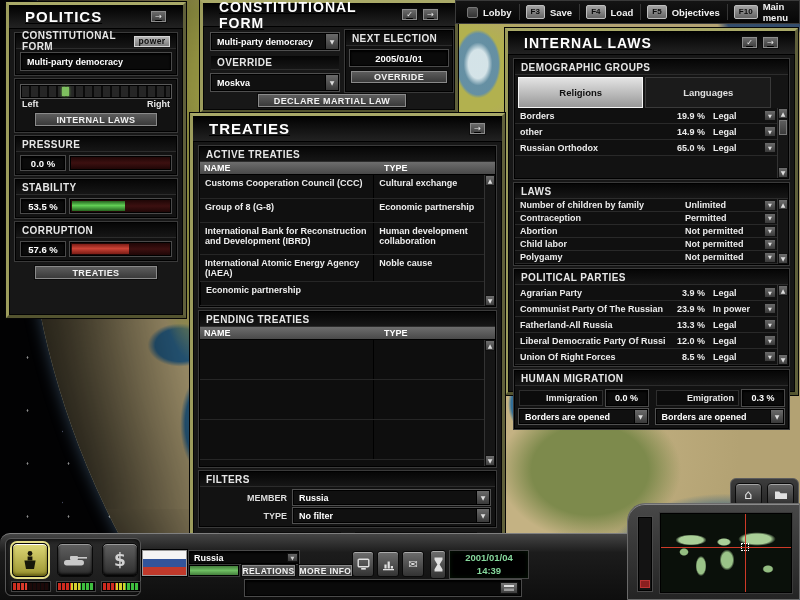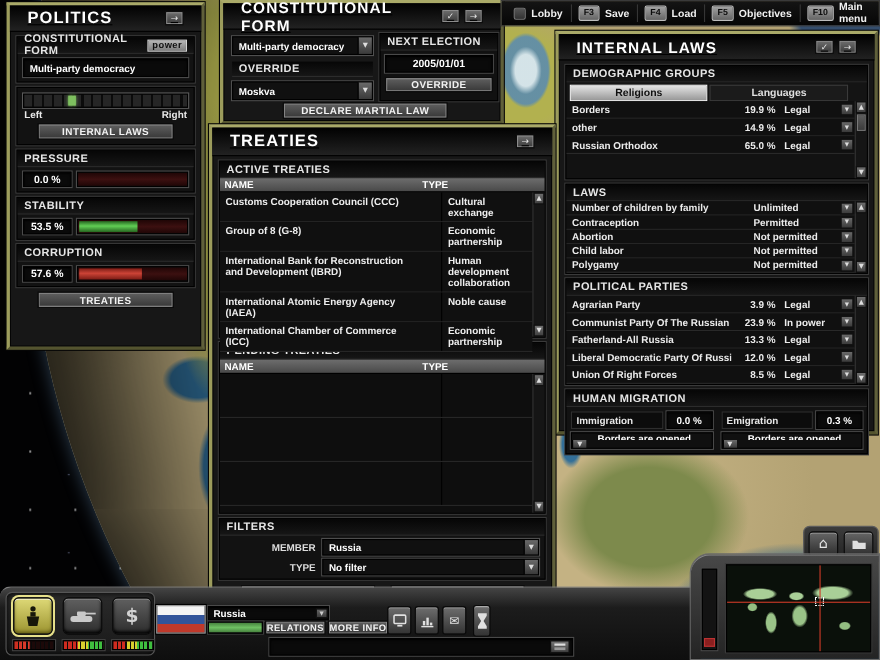--- a/index.html
+++ b/index.html
@@ -124,49 +124,49 @@
   
   #treaties-panel { left:190px; top:113px; width:315px; height:431px; z-index:3; }
   #treaties-panel .ptitle { height:26px; }
   #treaties-panel .ptitle .t { font-size:15px; }
   .colhdr { height:13px; background:linear-gradient(#6d6d6d,#494949); display:flex;
     align-items:center; color:#fff; font-size:9px; font-weight:bold; border-bottom:1px solid #000; }
   .colhdr .cn { width:61%; padding-left:4px; }
   .colhdr .ct { flex:1; padding-left:4px; }
   .tlist { background:#0e0e0e; }
   .trow { display:flex; min-height:24px; border-bottom:1px solid #262626; color:#eee;
-    font-size:9px; font-weight:bold; background:#101010;gap:28px; }
+    font-size:9px; font-weight:bold; background:#101010; }
   .trow.tall { min-height:32px; }
   .trow.empty { min-height:40px; background:#0e0e0e; }
   .tname { width:61%; padding:3px 5px; }
   .ttype { flex:1; padding:3px 5px; border-left:1px solid #000; }
   .frow { display:flex; align-items:center; margin:3px 5px; gap:6px; }
   .flabel { width:82px; text-align:right; color:#ddd; font-size:9px; font-weight:bold; }
   .frow .dd { flex:1; height:15px; }
   .tr-btns { display:flex; justify-content:center; gap:14px; margin-top:5px; }
   .tr-btns .btn { width:122px; height:15px; }
   
   #laws-panel { left:505px; top:28px; width:293px; height:367px; z-index:1; }
   .tabs { display:flex; gap:2px; padding:2px 3px 0; background:#141414; }
-  .tab { width:47%; height:15px; display:flex; align-items:center; justify-content:center;
+  .tab { width:47%; height:31px; display:flex; align-items:center; justify-content:center;
     font-size:9.5px; font-weight:bold; }
   .tab.active { background:linear-gradient(#e3e3e3,#989898); color:#101010; border:1px solid #f5f5f5; }
   .tab.inactive { background:#1b1b1b; color:#e0e0e0; border:1px solid #3a3a3a; }
   .demo-list { min-height:70px; }
   .demo-list .row, .party-list .row { height:16px; }
   .laws-list .row { height:13px; }
   .laws-list .status { width:86px; }
   .mig-grid { display:flex; gap:8px; padding:4px; }
   .mig-col { flex:1; }
   .mig-top { display:flex; gap:3px; margin-bottom:3px; }
   .mig-label { flex:1; background:#0c0c0c; border:1px solid #2e2e2e; color:#e8e8e8;
-    font-size:9px; font-weight:bold; padding:2px 4px; }
+    font-size:9px; font-weight:bold; padding:2px 4px;text-align:right; }
   .mig-val { width:42px; display:flex; align-items:center; justify-content:center;
     font-size:9px; font-weight:bold; }
-  .mig-col .dd { height:15px;flex-direction:column; }
+  .mig-col .dd { height:15px; }
   
   #bottom-bar { position:absolute; left:0; top:533px; width:638px; height:67px; z-index:5;
     background:linear-gradient(#454545,#1c1c1c 28%,#0e0e0e); border-top:1px solid #808080;
     border-right:1px solid #444; border-radius:10px 10px 0 0; }
   #mode-panel { position:absolute; left:5px; top:4px; width:136px; height:58px;
     background:linear-gradient(#2b2b2b,#191919); border:1px solid #565656; border-radius:6px;
     box-shadow:inset 0 0 6px #000; }
   .mode-btn { position:absolute; top:4px; width:36px; height:34px; border-radius:5px;
     background:linear-gradient(#606060,#2d2d2d); border:1px solid #090909;
     box-shadow:inset 0 1px 0 #9a9a9a, inset 0 -2px 3px #000; display:flex; align-items:center;
@@ -516,21 +516,20 @@
       </div>
       <div class="trow tall">
         <span class="tname">International Bank for Reconstruction and Development (IBRD)</span>
         <span class="ttype">Human development collaboration</span>
       </div>
       <div class="trow">
         <span class="tname">International Atomic Energy Agency (IAEA)</span>
         <span class="ttype">Noble cause</span>
       </div>
       <div class="trow">
-        <span class="tname">International Chamber of Commerce (ICC)</span>
         <span class="ttype">Economic partnership</span>
       </div>
       <div class="scol">
         <span class="sarw">▲</span>
         <span class="strack"></span>
         <span class="sarw">▼</span>
       </div>
     </div>
   </div>
 
@@ -640,20 +639,24 @@
   </div>
   <div class="ico-btn" style="left:402px;">
     <span>✉</span>
   </div>
 
   <div class="hour-btn">
     <svg width="9" height="15" viewBox="0 0 9 15">
       <path fill="#e0e0e0" d="M0.5 0.5h8v2.2L5.6 7.5l2.9 4.8v2.2h-8v-2.2l2.9-4.8-2.9-4.8z"></path>
     </svg>
   </div>
+  <div class="dateview">
+    <div>2001/01/04</div>
+    <div>14:39</div>
+  </div>
 
   <div class="msgbar inset">
     <span class="msg-btn">
       <svg width="12" height="8" viewBox="0 0 12 8">
         <rect x="1" y="1" width="10" height="2" fill="#ddd"></rect>
           <rect x="1" y="4.5" width="10" height="2.5" fill="#999"></rect>
       </svg>
     </span>
   </div>
 </div>

